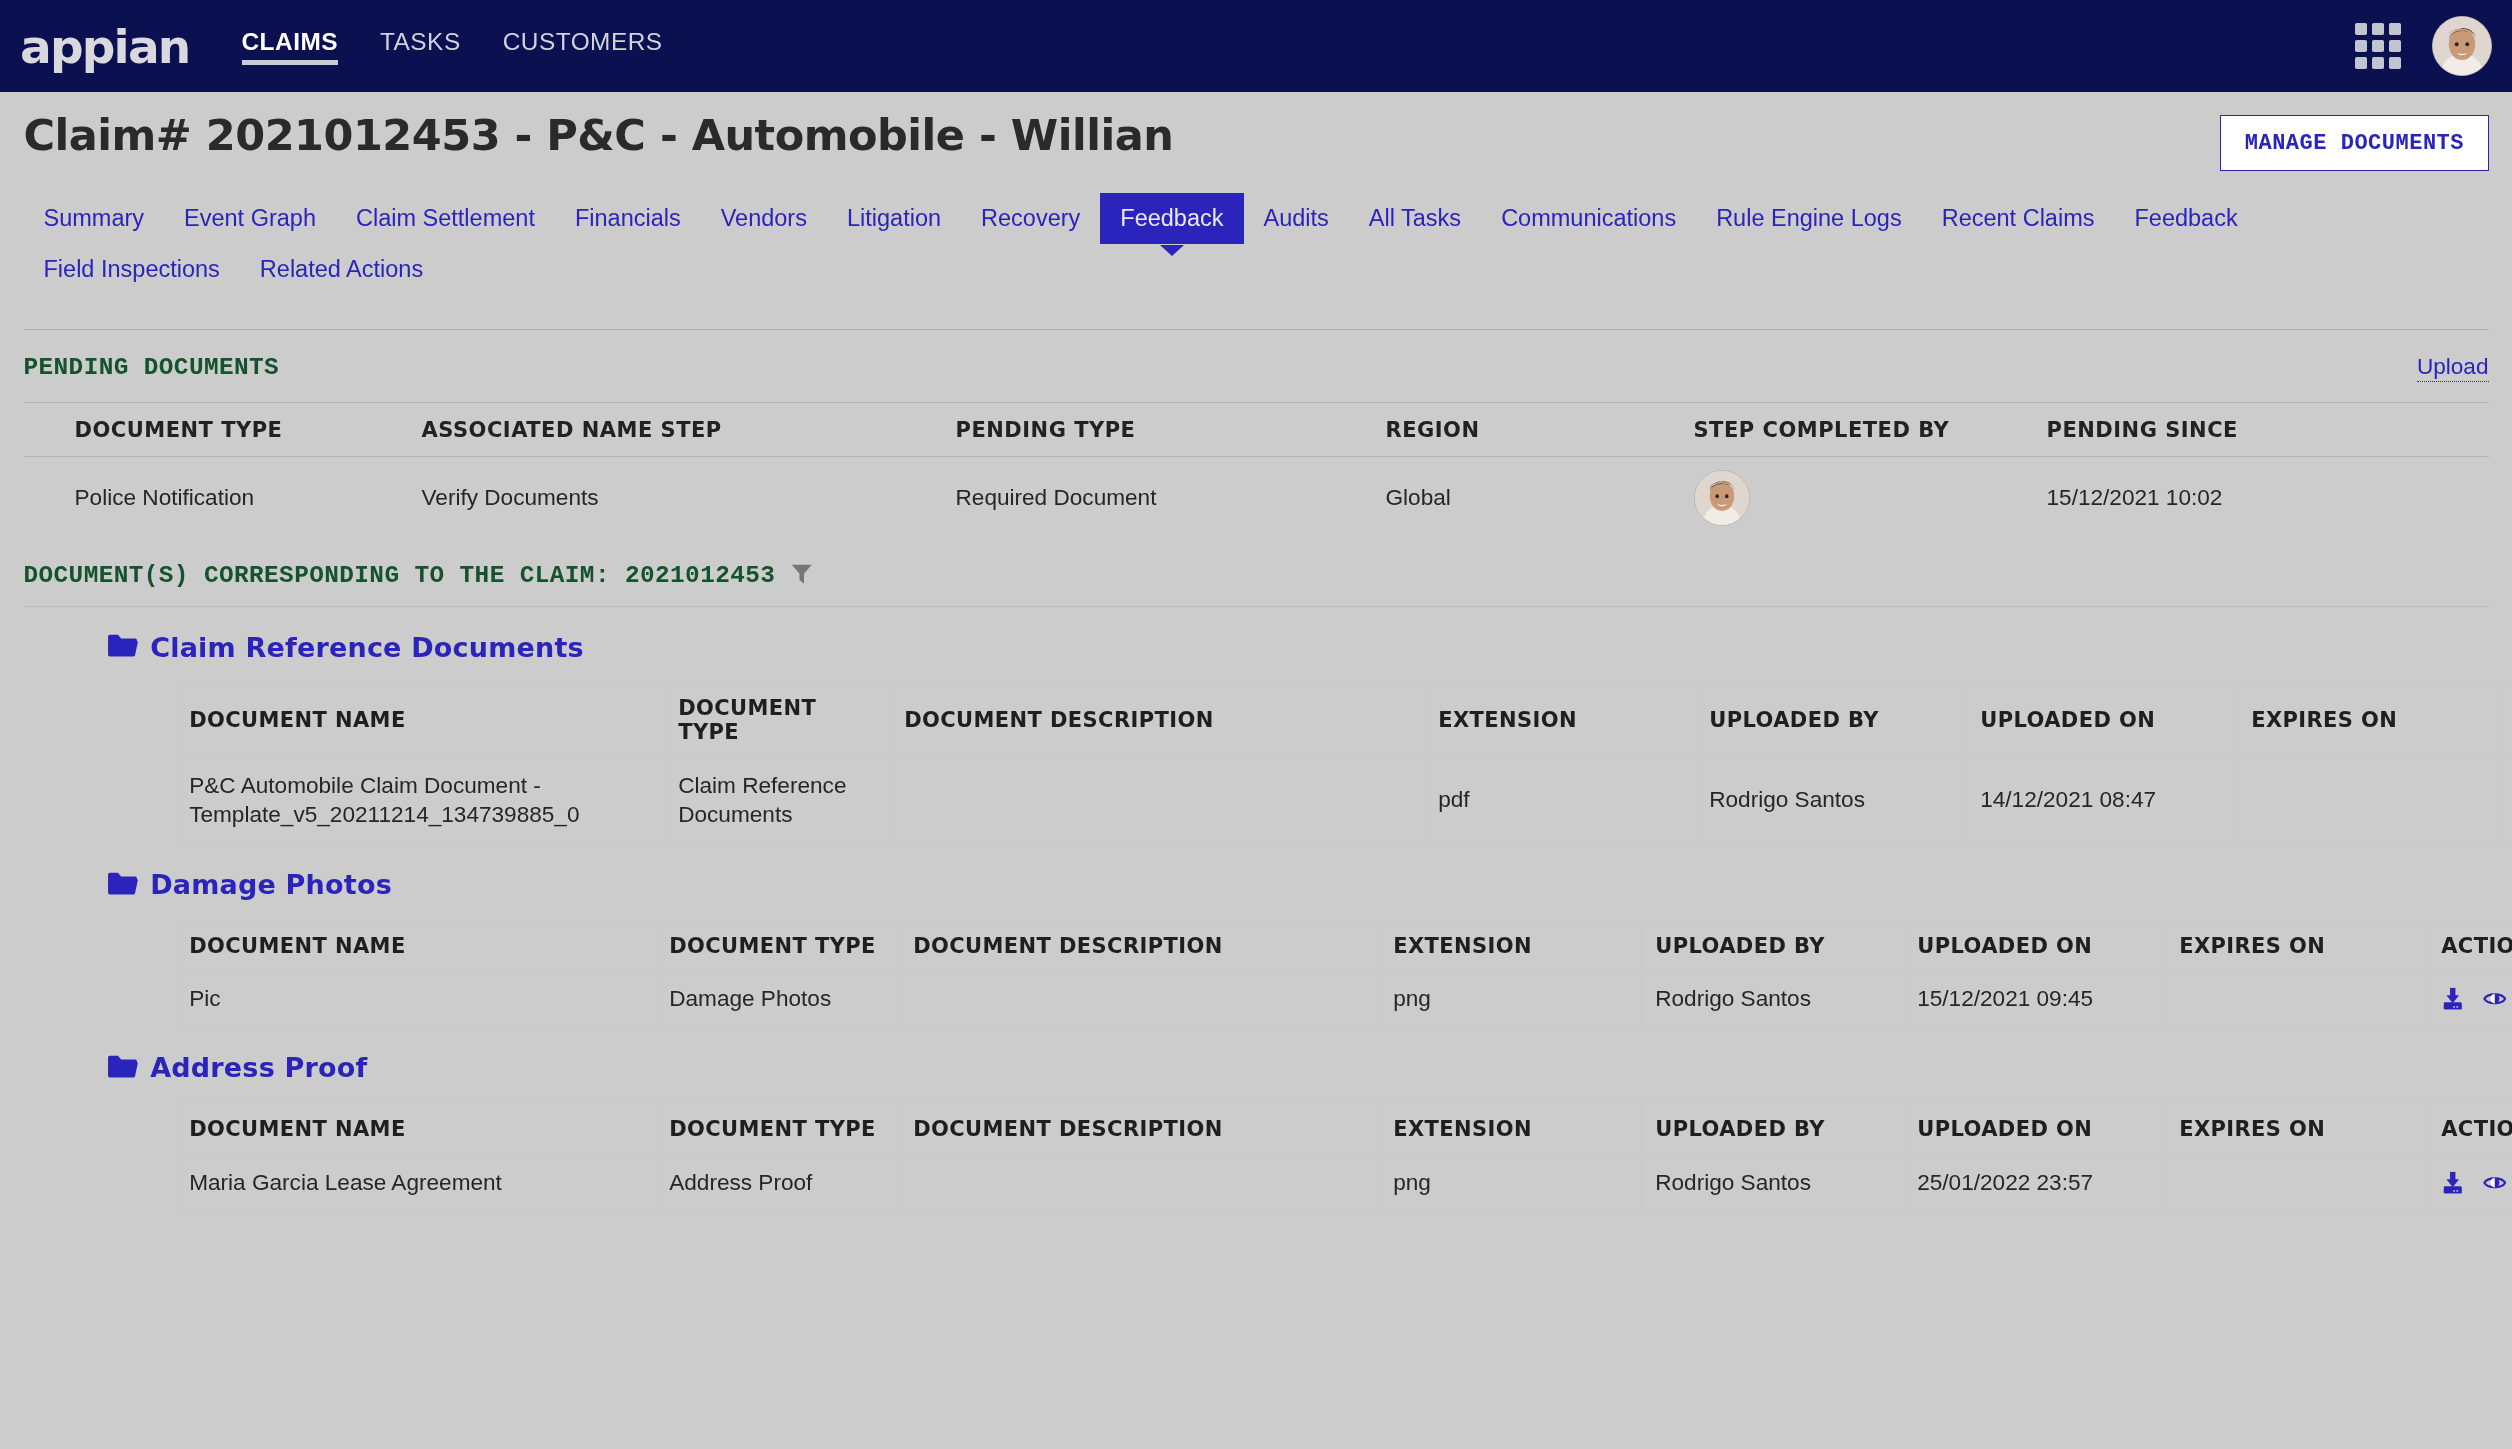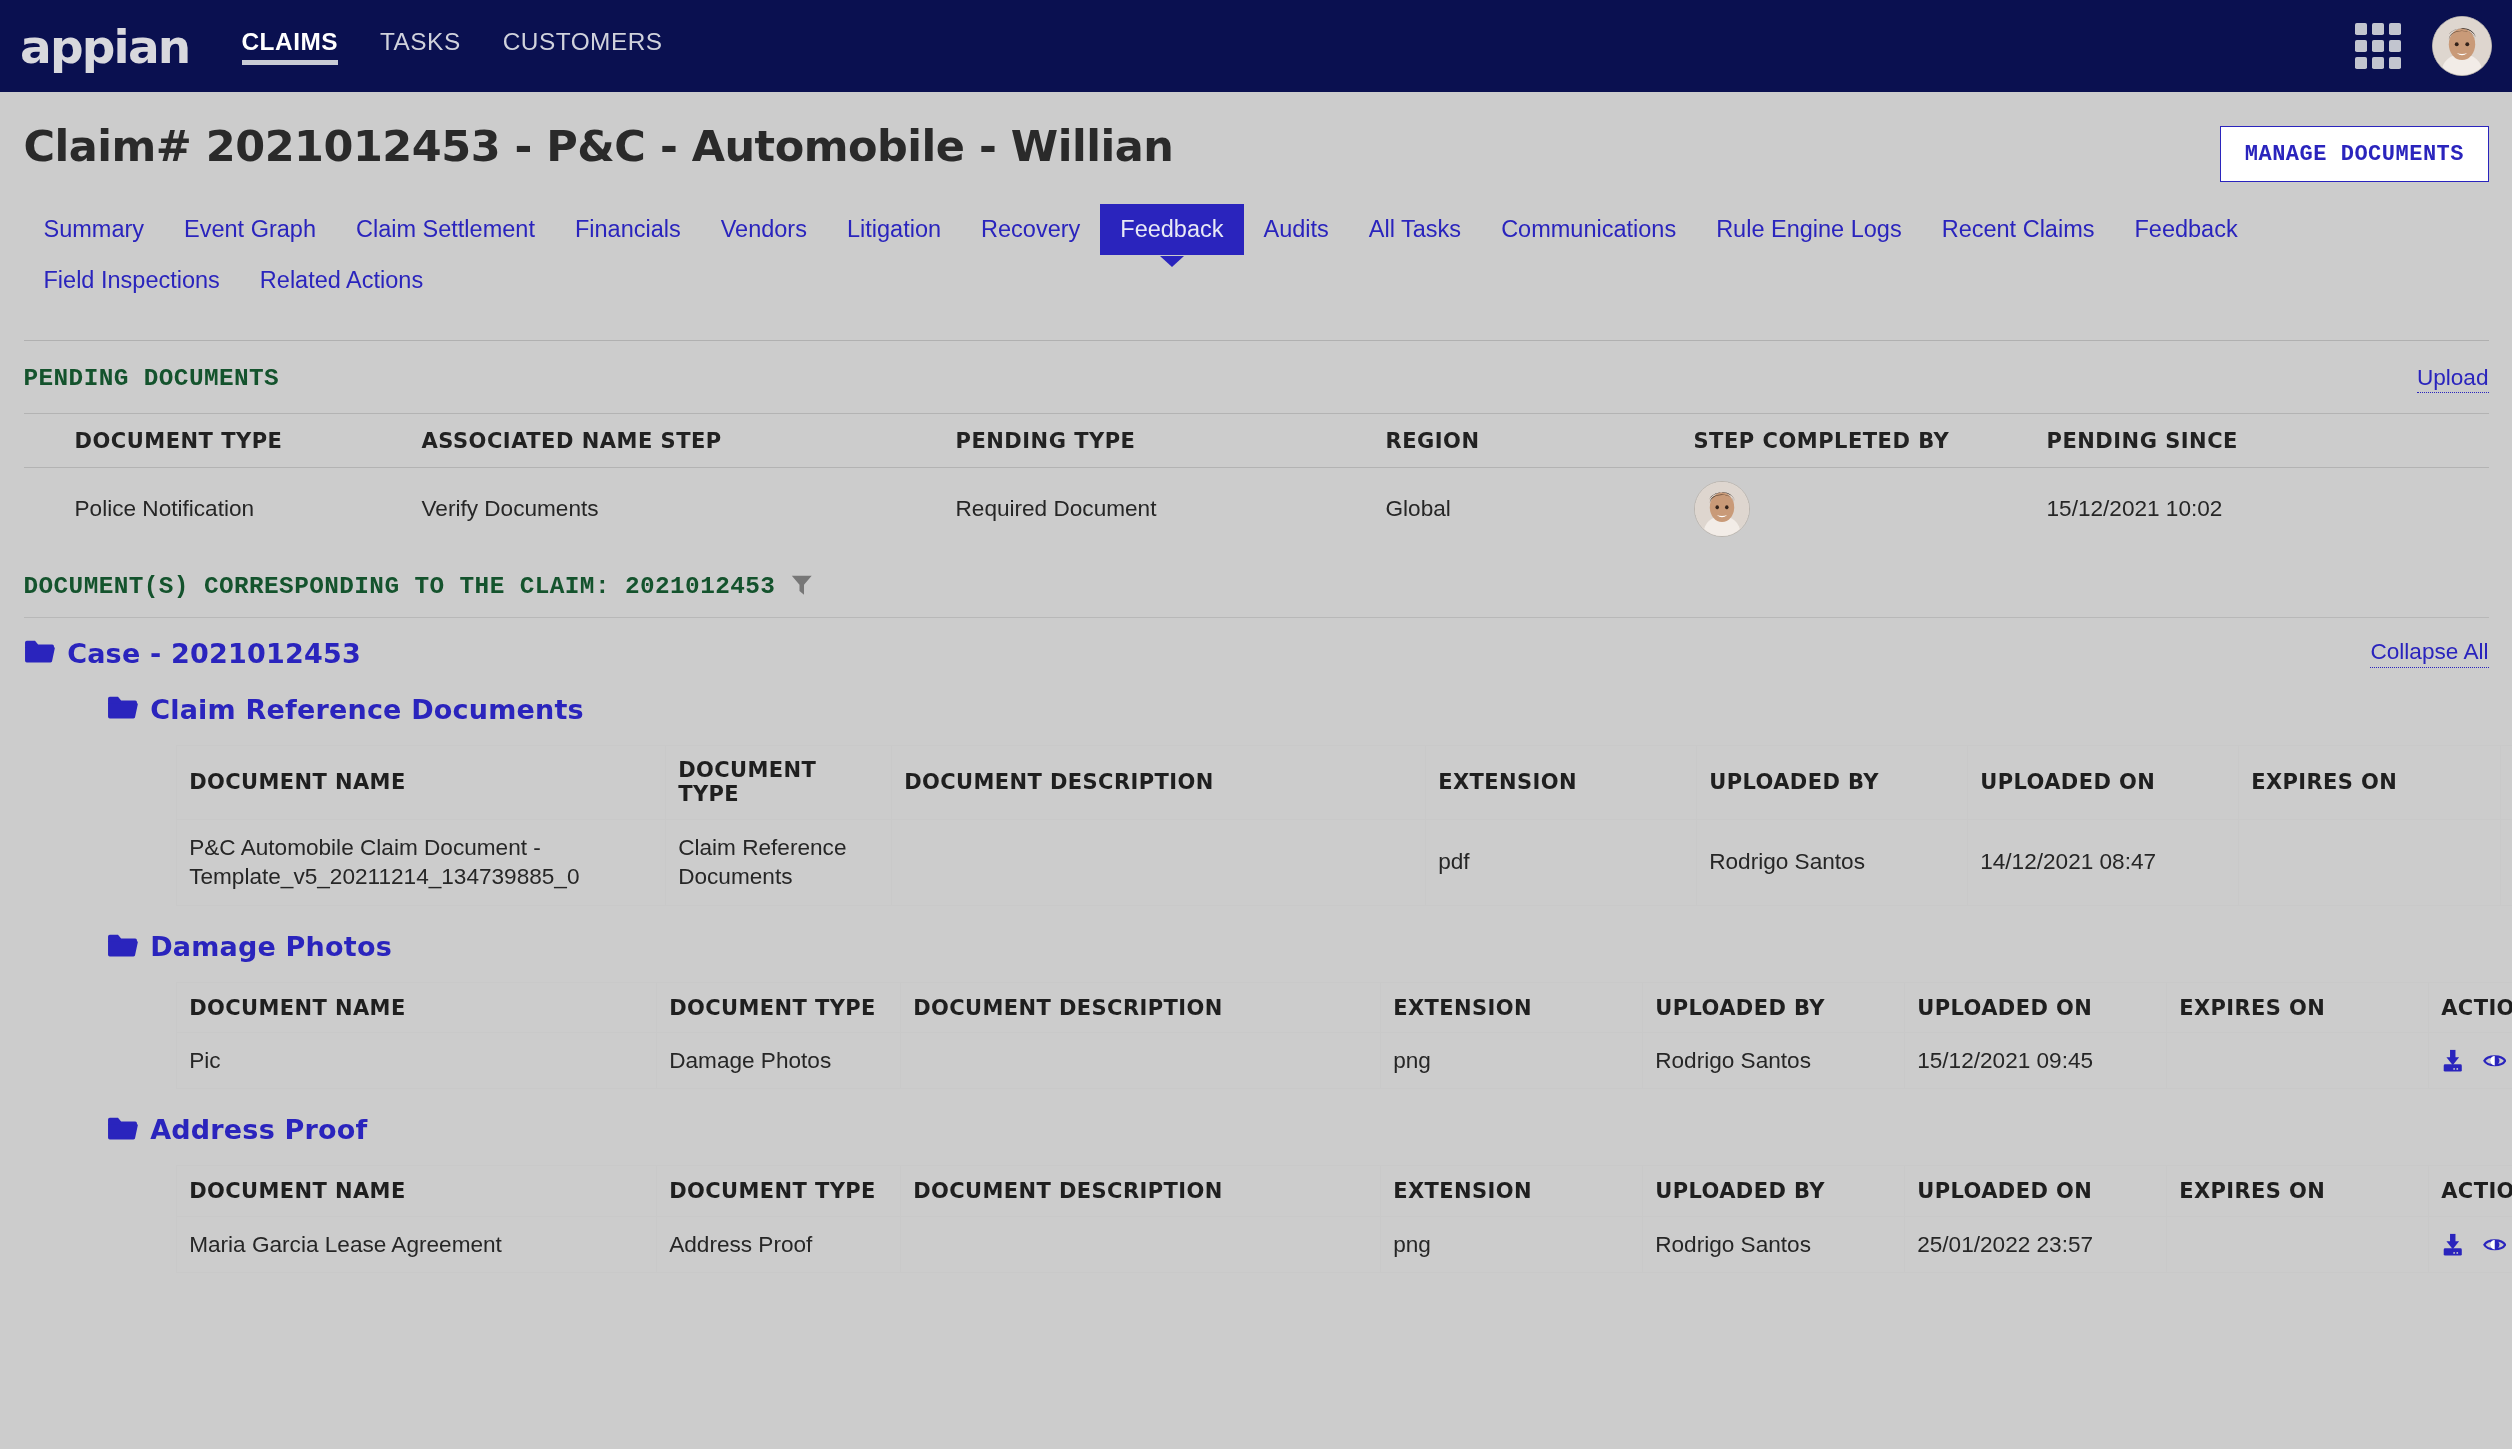--- a/index.html
+++ b/index.html
@@ -70,21 +70,21 @@
   }
   .avatar svg { display: block; width: 100%; height: 100%; }
 
   
   .page { padding: 0 23.5px; }
 
   .title-row {
     display: flex;
     align-items: flex-start;
     justify-content: space-between;
-    padding-top: 29px;
+    padding-top: 18px;
   }
   .page-title {
     font-size: 43px;
     font-weight: bold;
     color: #2a2a2a;
     font-family: "DejaVu Sans", sans-serif;
     letter-spacing: -0.5px;
   }
   .manage-btn {
     border: 1.8px solid #2a24bd;
@@ -397,32 +397,20 @@
     <div class="section-title">DOCUMENT(S) CORRESPONDING TO THE CLAIM: 2021012453</div>
     <span class="filter-icon">
       <svg width="23.5" height="23.5" viewBox="0 0 26 26">
         <polygon points="2,3 24,3 15.5,13 15.5,24 10.5,20 10.5,13" fill="#777777"></polygon>
       </svg>
     </span>
   </div>
 
   <hr class="hr-thin">
 
-  <div class="case-row">
-    <div class="folder-row lvl1" style="margin-top:0">
-      <span>
-        <svg width="31" height="24.4" viewBox="0 0 34 27">
-          <path d="M1 4 a2 2 0 0 1 2-2 h9 l3.5 4 H31 a2 2 0 0 1 2 2 v2 H1 Z" fill="#2a24bd"></path>
-          <path d="M1 9 h32 a1 1 0 0 1 1 1 l-3 14 a2 2 0 0 1 -2 2 H3 a2 2 0 0 1 -2 -2 Z" fill="#2a24bd"></path>
-        </svg>
-      </span>
-      <span class="folder-label">Case - 2021012453</span>
-    </div>
-    <div class="link-dotted">Collapse All</div>
-  </div>
 
   <div class="folder-row lvl2">
     <span>
       <svg width="31" height="24.4" viewBox="0 0 34 27">
         <path d="M1 4 a2 2 0 0 1 2-2 h9 l3.5 4 H31 a2 2 0 0 1 2 2 v2 H1 Z" fill="#2a24bd"></path>
         <path d="M1 9 h32 a1 1 0 0 1 1 1 l-3 14 a2 2 0 0 1 -2 2 H3 a2 2 0 0 1 -2 -2 Z" fill="#2a24bd"></path>
       </svg>
     </span>
     <span class="folder-label">Claim Reference Documents</span>
   </div>

